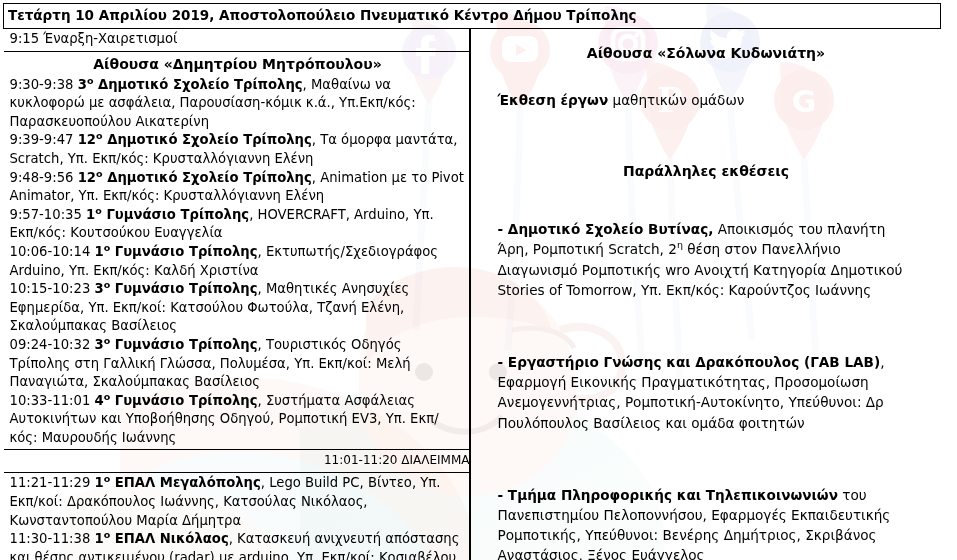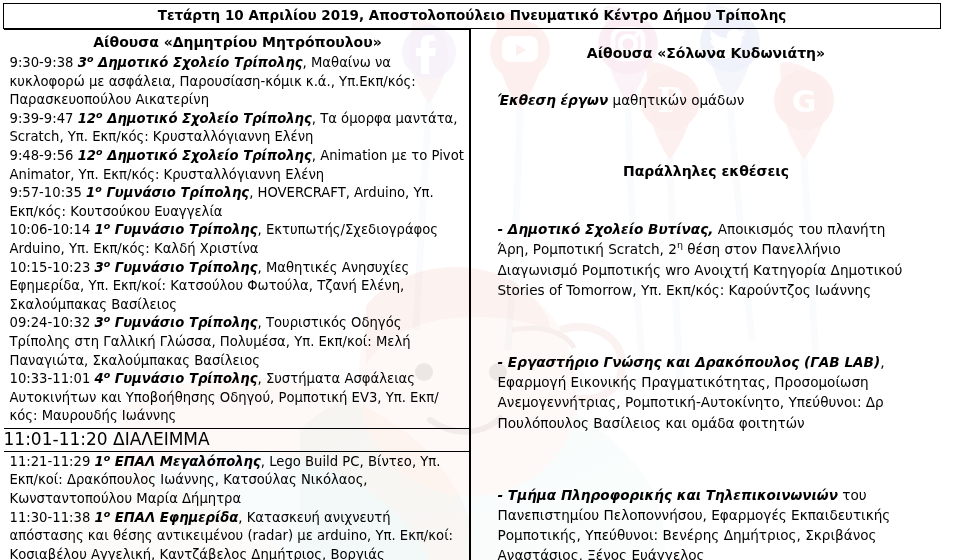--- a/index.html
+++ b/index.html
@@ -41,21 +41,21 @@
     background: transparent;
   }
   table.sched td {
     border: 1.3px solid #000000;
     vertical-align: top;
     padding: 0;
     background: transparent;
   }
 
   .hdr-cell {
-    text-align: center;
+    text-align: left;
     font-weight: bold;
     font-size: 13.5px;
     line-height: 19px;
     padding: 2px 4px 3px 4px !important;
     white-space: nowrap;
   }
 
   .col-left  { width: 467px; }
   .col-right { width: 469px; }
 
@@ -64,32 +64,32 @@
   .line {
     font-size: 13.2px;
     line-height: 18.6px;
     margin: 0;
   }
   .line-r {
     font-size: 13.6px;
     line-height: 20.2px;
     margin: 16px;
   }
-  b, .b { font-weight: bold; font-style: italic; }
+  b, .b { font-weight: bold; }
   .hall-title {
     text-align: center;
     font-weight: bold;
     font-size: 14px;
     line-height: 20px;
     margin: 0;
     padding: 1px 0 2px 0;
   }
   .break-row {
-    text-align: left;
-    font-size: 17px;
+    text-align: right;
+    font-size: 12px;
     line-height: 19px;
     padding: 1px 0 2px 0 !important;
   }
   .spacer-sm { height: 9px; }
   .spacer-md { height: 20px; }
   .spacer-lg { height: 34px; }
 
   .sup { font-size: 9.5px; vertical-align: super; line-height: 0; }
 
   .rcol-inner { padding: 4px 10px 4px 10px; }
@@ -186,20 +186,25 @@
       </colgroup>
     <tbody>
       <tr>
         <td class="hdr-cell" colspan="2">Τετάρτη 10 Απριλίου 2019, Αποστολοπούλειο Πνευματικό Κέντρο Δήμου Τρίπολης</td>
       </tr>
       <tr>
 
         <td style="padding:0 !important;border:none;">
           <table class="sched" style="width:100%;">
             <tbody>
+              <tr>
+                <td class="cellpad" style="border-top:none;border-left:none;">
+                  <div class="line">9:15 Έναρξη-Χαιρετισμοί</div>
+                </td>
+              </tr>
               <tr>
                 <td class="cellpad" style="border-left:none;border-bottom:none;margin-top:37px;">
                   <div class="hall-title">Αίθουσα «Δημητρίου Μητρόπουλου»</div>
                   <div id="left-entries">
                       <div class="line"><span>9:30-9:38 </span><b><span>3</span><span class="sup">ο</span><span> Δημοτικό Σχολείο Τρίπολης</span></b><span>, Μαθαίνω να κυκλοφορώ με ασφάλεια, Παρουσίαση-κόμικ κ.ά., Υπ.Εκπ/κός: Παρασκευοπούλου Αικατερίνη</span></div>
                       <div class="line"><span>9:39-9:47 </span><b><span>12</span><span class="sup">ο</span><span> Δημοτικό Σχολείο Τρίπολης</span></b><span>, Τα όμορφα μαντάτα, Scratch, Υπ. Εκπ/κός: Κρυσταλλόγιαννη Ελένη</span></div>
                       <div class="line"><span>9:48-9:56 </span><b><span>12</span><span class="sup">ο</span><span> Δημοτικό Σχολείο Τρίπολης</span></b><span>, Animation με το Pivot Animator, Υπ. Εκπ/κός: Κρυσταλλόγιαννη Ελένη</span></div>
                       <div class="line"><span>9:57-10:35 </span><b><span>1</span><span class="sup">ο</span><span> Γυμνάσιο Τρίπολης</span></b><span>, HOVERCRAFT, Arduino, Υπ. Εκπ/κός: Κουτσούκου Ευαγγελία</span></div>
                       <div class="line"><span>10:06-10:14 </span><b><span>1</span><span class="sup">ο</span><span> Γυμνάσιο Τρίπολης</span></b><span>, Εκτυπωτής/Σχεδιογράφος Arduino, Υπ. Εκπ/κός: Καλδή Χριστίνα</span></div>
                       <div class="line"><span>10:15-10:23 </span><b><span>3</span><span class="sup">ο</span><span> Γυμνάσιο Τρίπολης</span></b><span>, Μαθητικές Ανησυχίες Εφημερίδα, Υπ. Εκπ/κοί: Κατσούλου Φωτούλα, Τζανή Ελένη, Σκαλούμπακας Βασίλειος</span></div>
@@ -210,21 +215,21 @@
               </tr>
               <tr>
                 <td class="break-row" style="border-left:none;">
                   <span>11:01-11:20    ΔΙΑΛΕΙΜΜΑ</span>
                 </td>
               </tr>
               <tr>
                 <td class="cellpad" style="border-left:none;border-bottom:none;">
                   <div id="left-entries2">
                       <div class="line"><span>11:21-11:29 </span><b><span>1</span><span class="sup">ο</span><span> ΕΠΑΛ Μεγαλόπολης</span></b><span>, Lego Build PC, Βίντεο, Υπ. Εκπ/κοί: Δρακόπουλος Ιωάννης, Κατσούλας Νικόλαος, Κωνσταντοπούλου Μαρία Δήμητρα</span></div>
-                      <div class="line"><span>11:30-11:38 </span><b><span>1</span><span class="sup">ο</span><span> ΕΠΑΛ Εφημερίδα</span></b><span>, Κατασκευή ανιχνευτή απόστασης και θέσης αντικειμένου (radar) με arduino, Υπ. Εκπ/κοί: Κοσιαβέλου Αγγελική, Καντζάβελος Δημήτριος, Βοργιάς Παναγιώτης</span></div>
+                      <div class="line"><span>11:30-11:38 </span><b><span>1</span><span class="sup">ο</span><span> ΕΠΑΛ Νικόλαος</span></b><span>, Κατασκευή ανιχνευτή απόστασης και θέσης αντικειμένου (radar) με arduino, Υπ. Εκπ/κοί: Κοσιαβέλου Αγγελική, Καντζάβελος Δημήτριος, Βοργιάς Παναγιώτης</span></div>
                     </div>
                 </td>
               </tr>
             </tbody>
           </table>
         </td>
 
         <td style="border-right:none;border-bottom:none;">
           <div class="rcol-inner">
             <div class="spacer-sm"></div>

